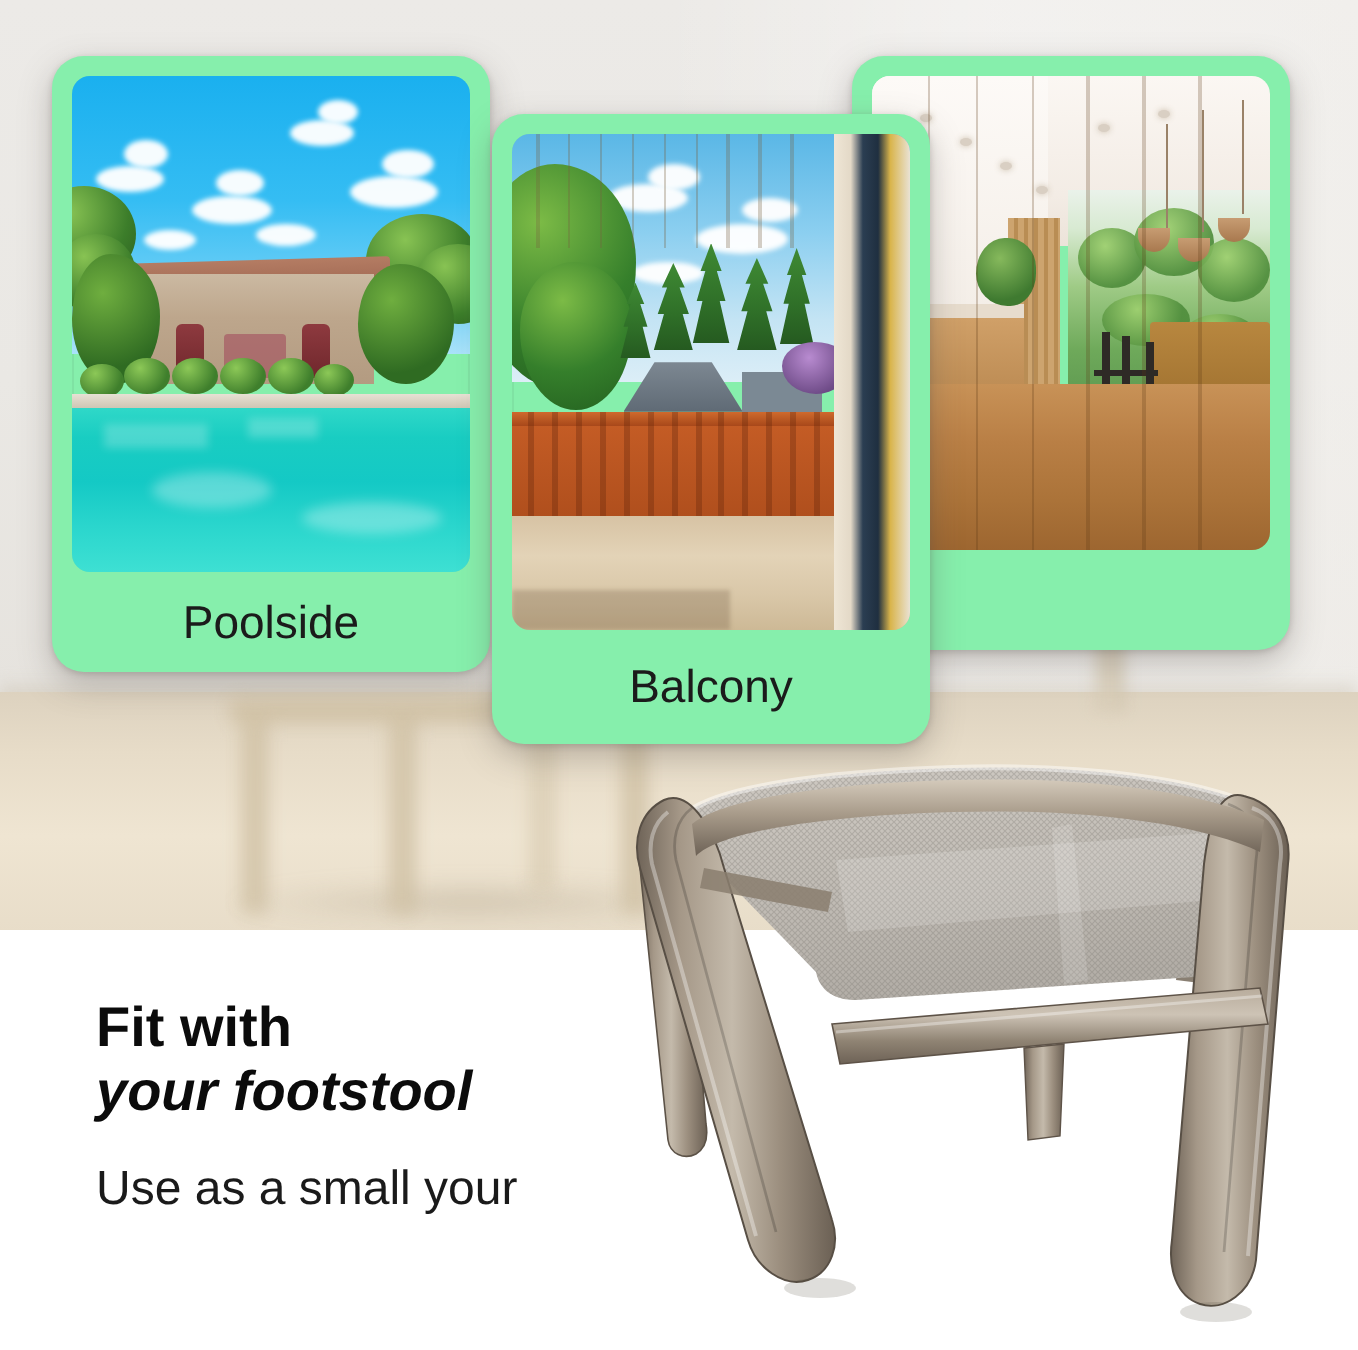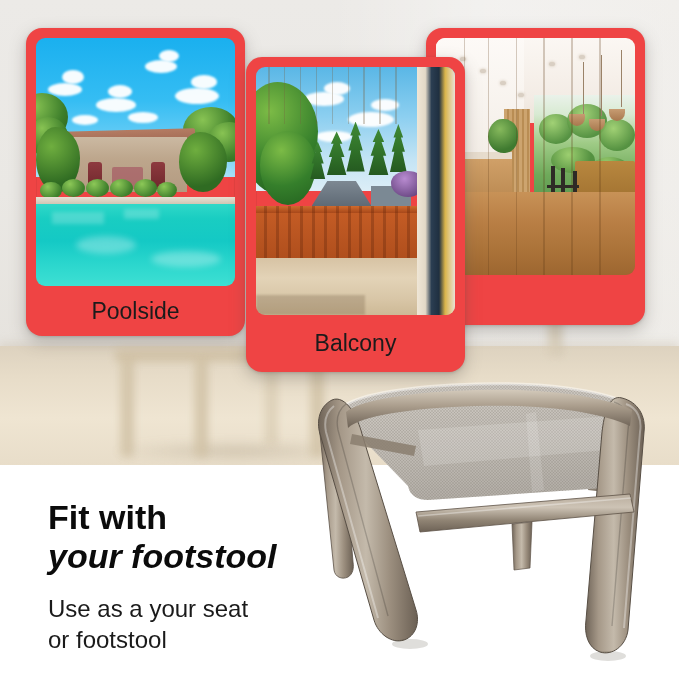--- a/index.html
+++ b/index.html
@@ -32,21 +32,21 @@
   .bg-table .l4{left:150px;height:86px;opacity:.6;}
   .bg-shadow{position:absolute;left:110px;top:440px;width:250px;height:22px;
     background:radial-gradient(ellipse at 50% 50%,rgba(150,135,110,.30),rgba(150,135,110,0) 70%);
     filter:blur(5px);}
   .bg-wall-shade{position:absolute;left:330px;top:0;width:349px;height:346px;
     background:linear-gradient(90deg,rgba(255,255,255,0) 0%,rgba(255,255,255,.35) 45%,rgba(245,243,240,.55) 100%);}
   .bg-post{position:absolute;left:548px;top:300px;width:14px;height:56px;filter:blur(4px);
     background:linear-gradient(90deg,#cfc4ae,#ded3bd,#c6bba6);opacity:.85;}
 
   
-  .card{position:absolute;background:#ef4444;border-radius:16px;
+  .card{position:absolute;background:#86efac;border-radius:16px;
     box-shadow:0 6px 16px rgba(90,85,78,.34),0 1px 3px rgba(90,85,78,.25);
     overflow:hidden;}
   .card .photo{position:absolute;left:10px;top:10px;border-radius:9px;overflow:hidden;
     box-shadow:inset 0 0 0 1px rgba(0,0,0,.05);}
 
   #card-poolside{left:26px;top:28px;width:219px;height:308px;}
   #card-poolside .photo{width:199px;height:248px;}
 
   #card-balcony{left:246px;top:57px;width:219px;height:315px;z-index:6;}
   #card-balcony .photo{width:199px;height:248px;}
@@ -131,21 +131,21 @@
   .i-slatwall{position:absolute;background:repeating-linear-gradient(90deg,#cda46f 0 3px,#b98d54 3px 5px);}
   .i-plant{position:absolute;border-radius:50% 50% 45% 55%/55% 45% 50% 50%;
     background:radial-gradient(circle at 40% 30%,#86b95c,#3f7a30 70%);}
 
   
   #stool{position:absolute;left:300px;top:372px;width:379px;height:300px;z-index:8;}
   #stool svg{display:block;width:379px;height:300px;}
 
   
   #textblock{position:absolute;left:48px;top:498px;width:300px;z-index:9;}
-  .headline{font-size:34px;font-weight:bold;color:#0b0b0b;line-height:1.16;margin:0;}
+  .headline{font-size:28px;font-weight:bold;color:#0b0b0b;line-height:1.16;margin:0;}
   .headline .em{font-style:italic;display:block;}
   .subline{font-size:24px;color:#1a1a1a;line-height:1.30;margin:16px 0 0 0;font-weight:normal;}
 </style>
 </head>
 <body>
 
 <div id="stage">
 
   <div class="bg-wall"></div>
   <div class="bg-wall-shade"></div>
@@ -400,18 +400,17 @@
       <ellipse cx="308" cy="284" rx="18" ry="5" fill="rgba(80,70,55,.18)"></ellipse>
     </svg>
   </div>
 
   <div id="textblock">
     <h2 class="headline">
       <span>Fit with</span>
       <span class="em">your footstool</span>
     </h2>
     <p class="subline">
-      <span>Use as a your seat</span><br>
-      <span>or footstool</span>
+      <span>Use as a small your</span><br>
     </p>
   </div>
 
 </div>
 
 </body></html>

